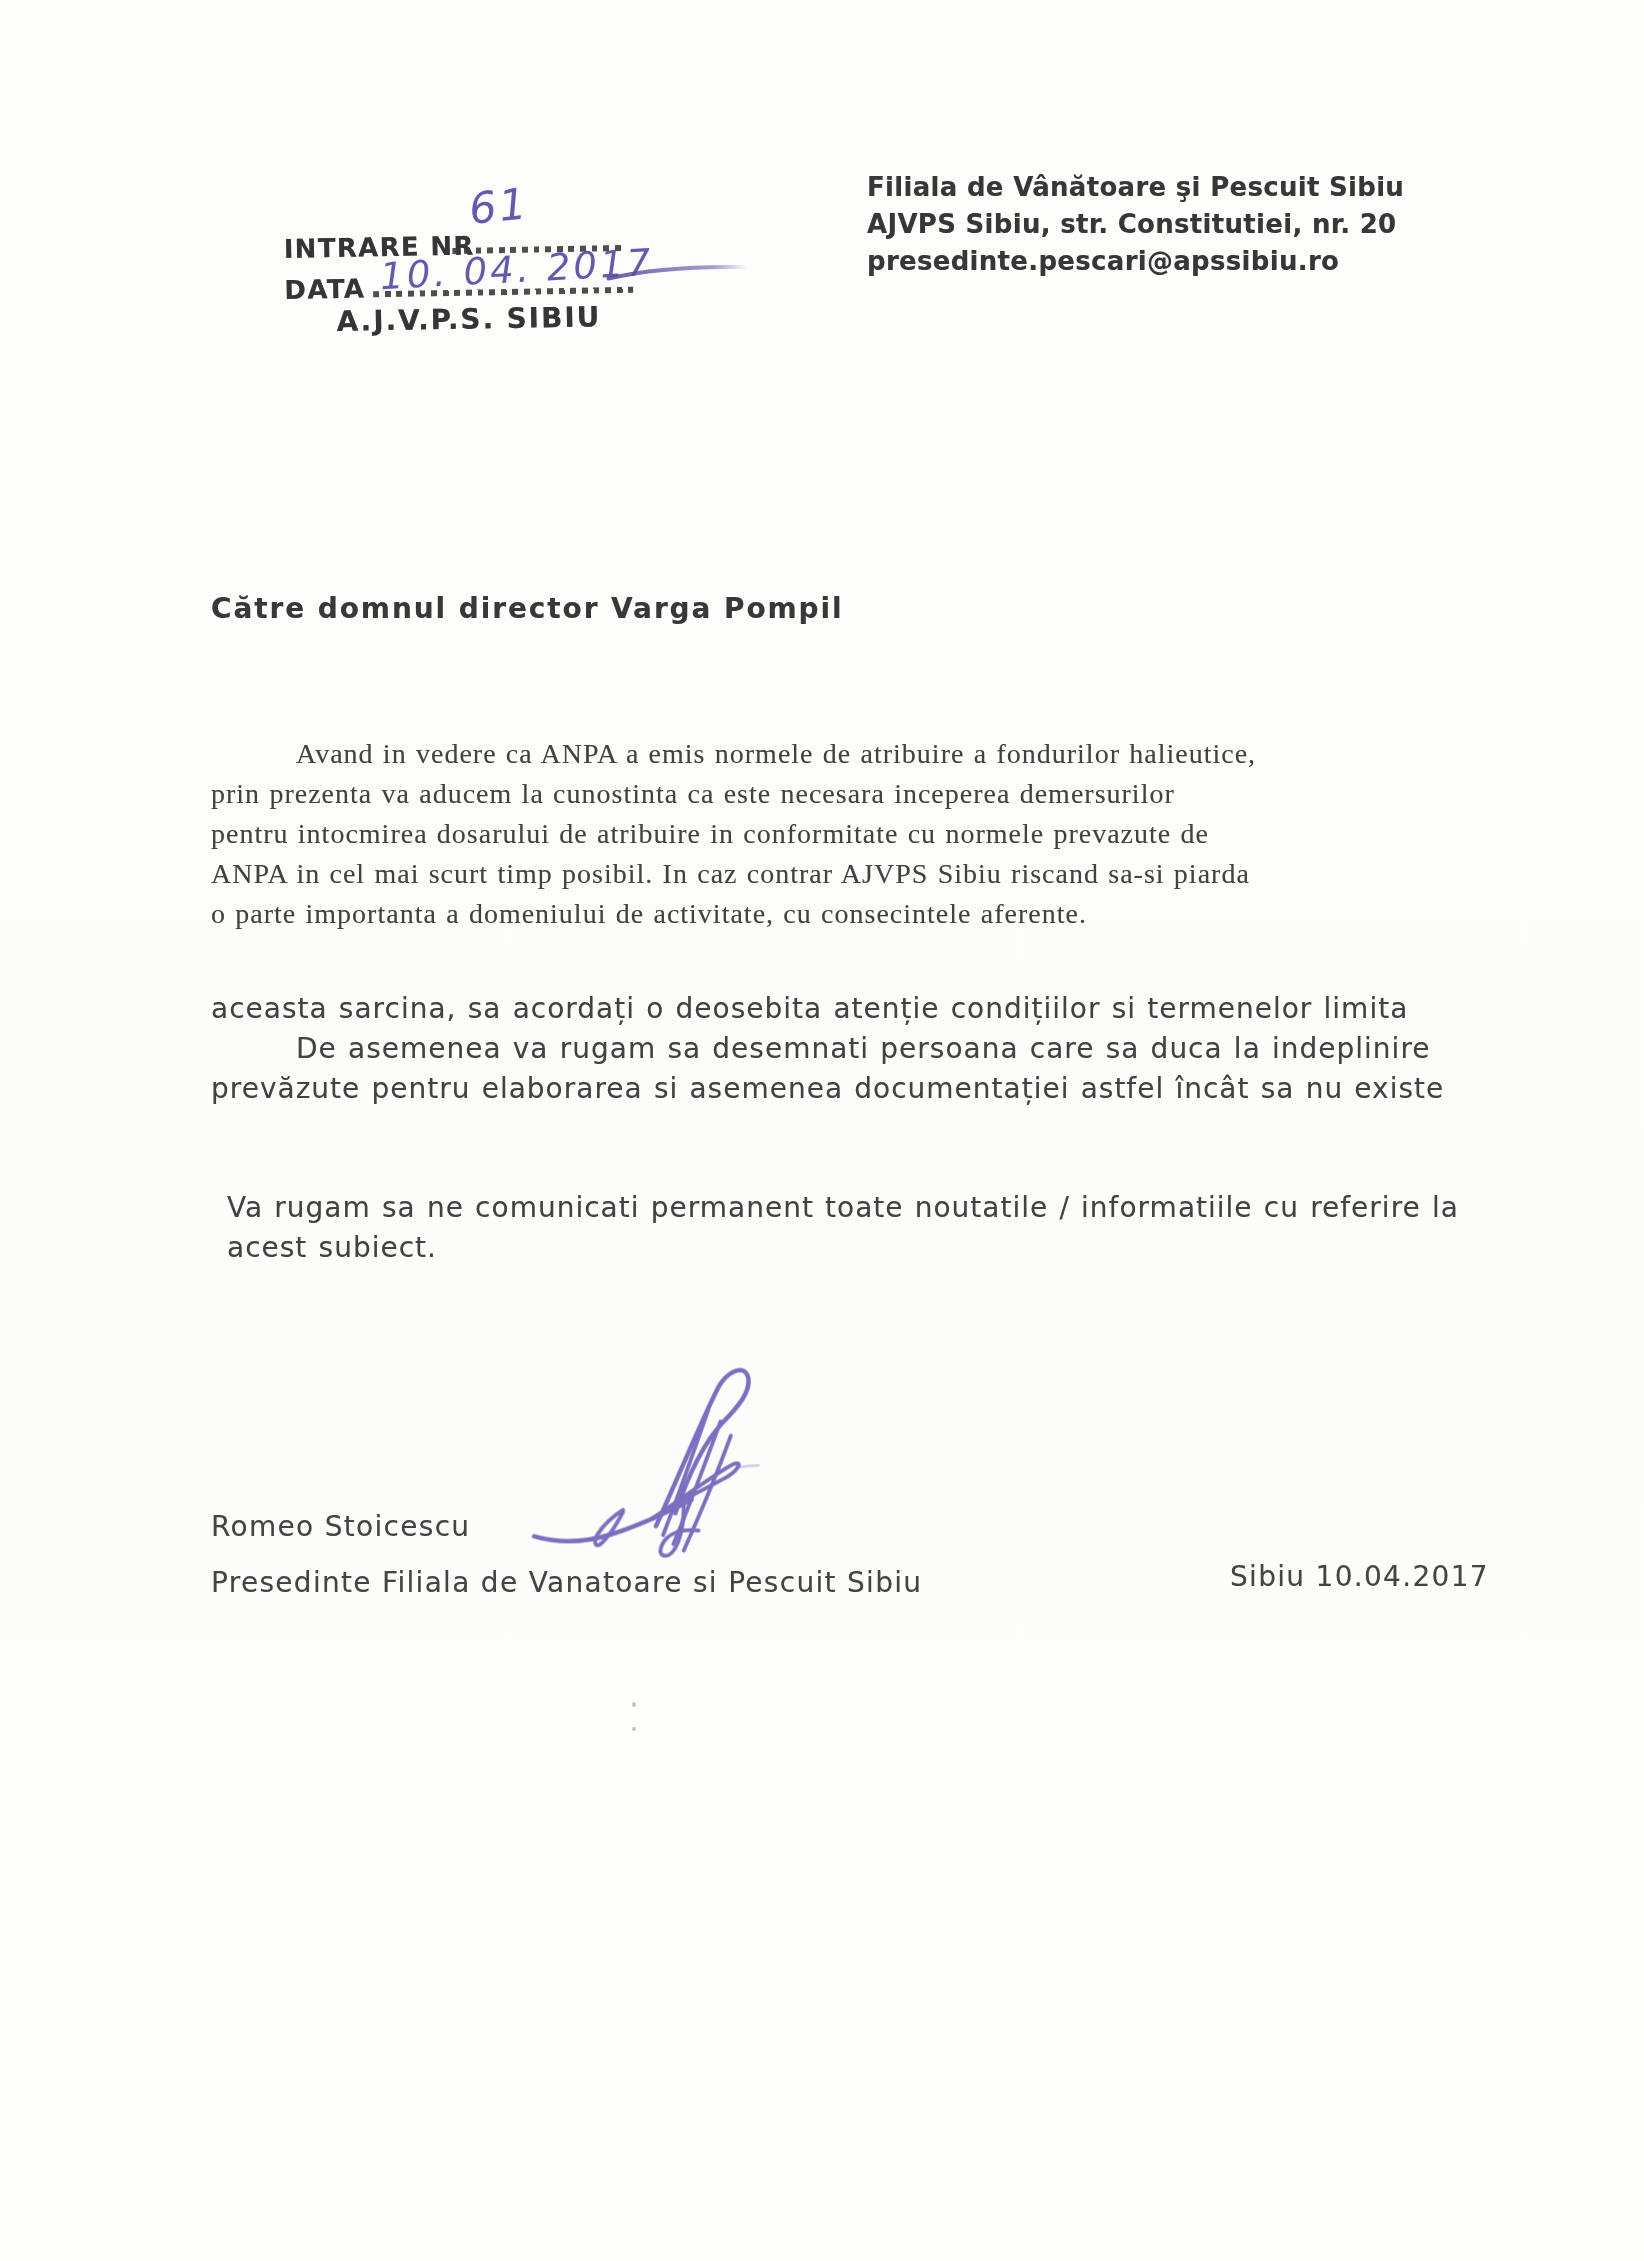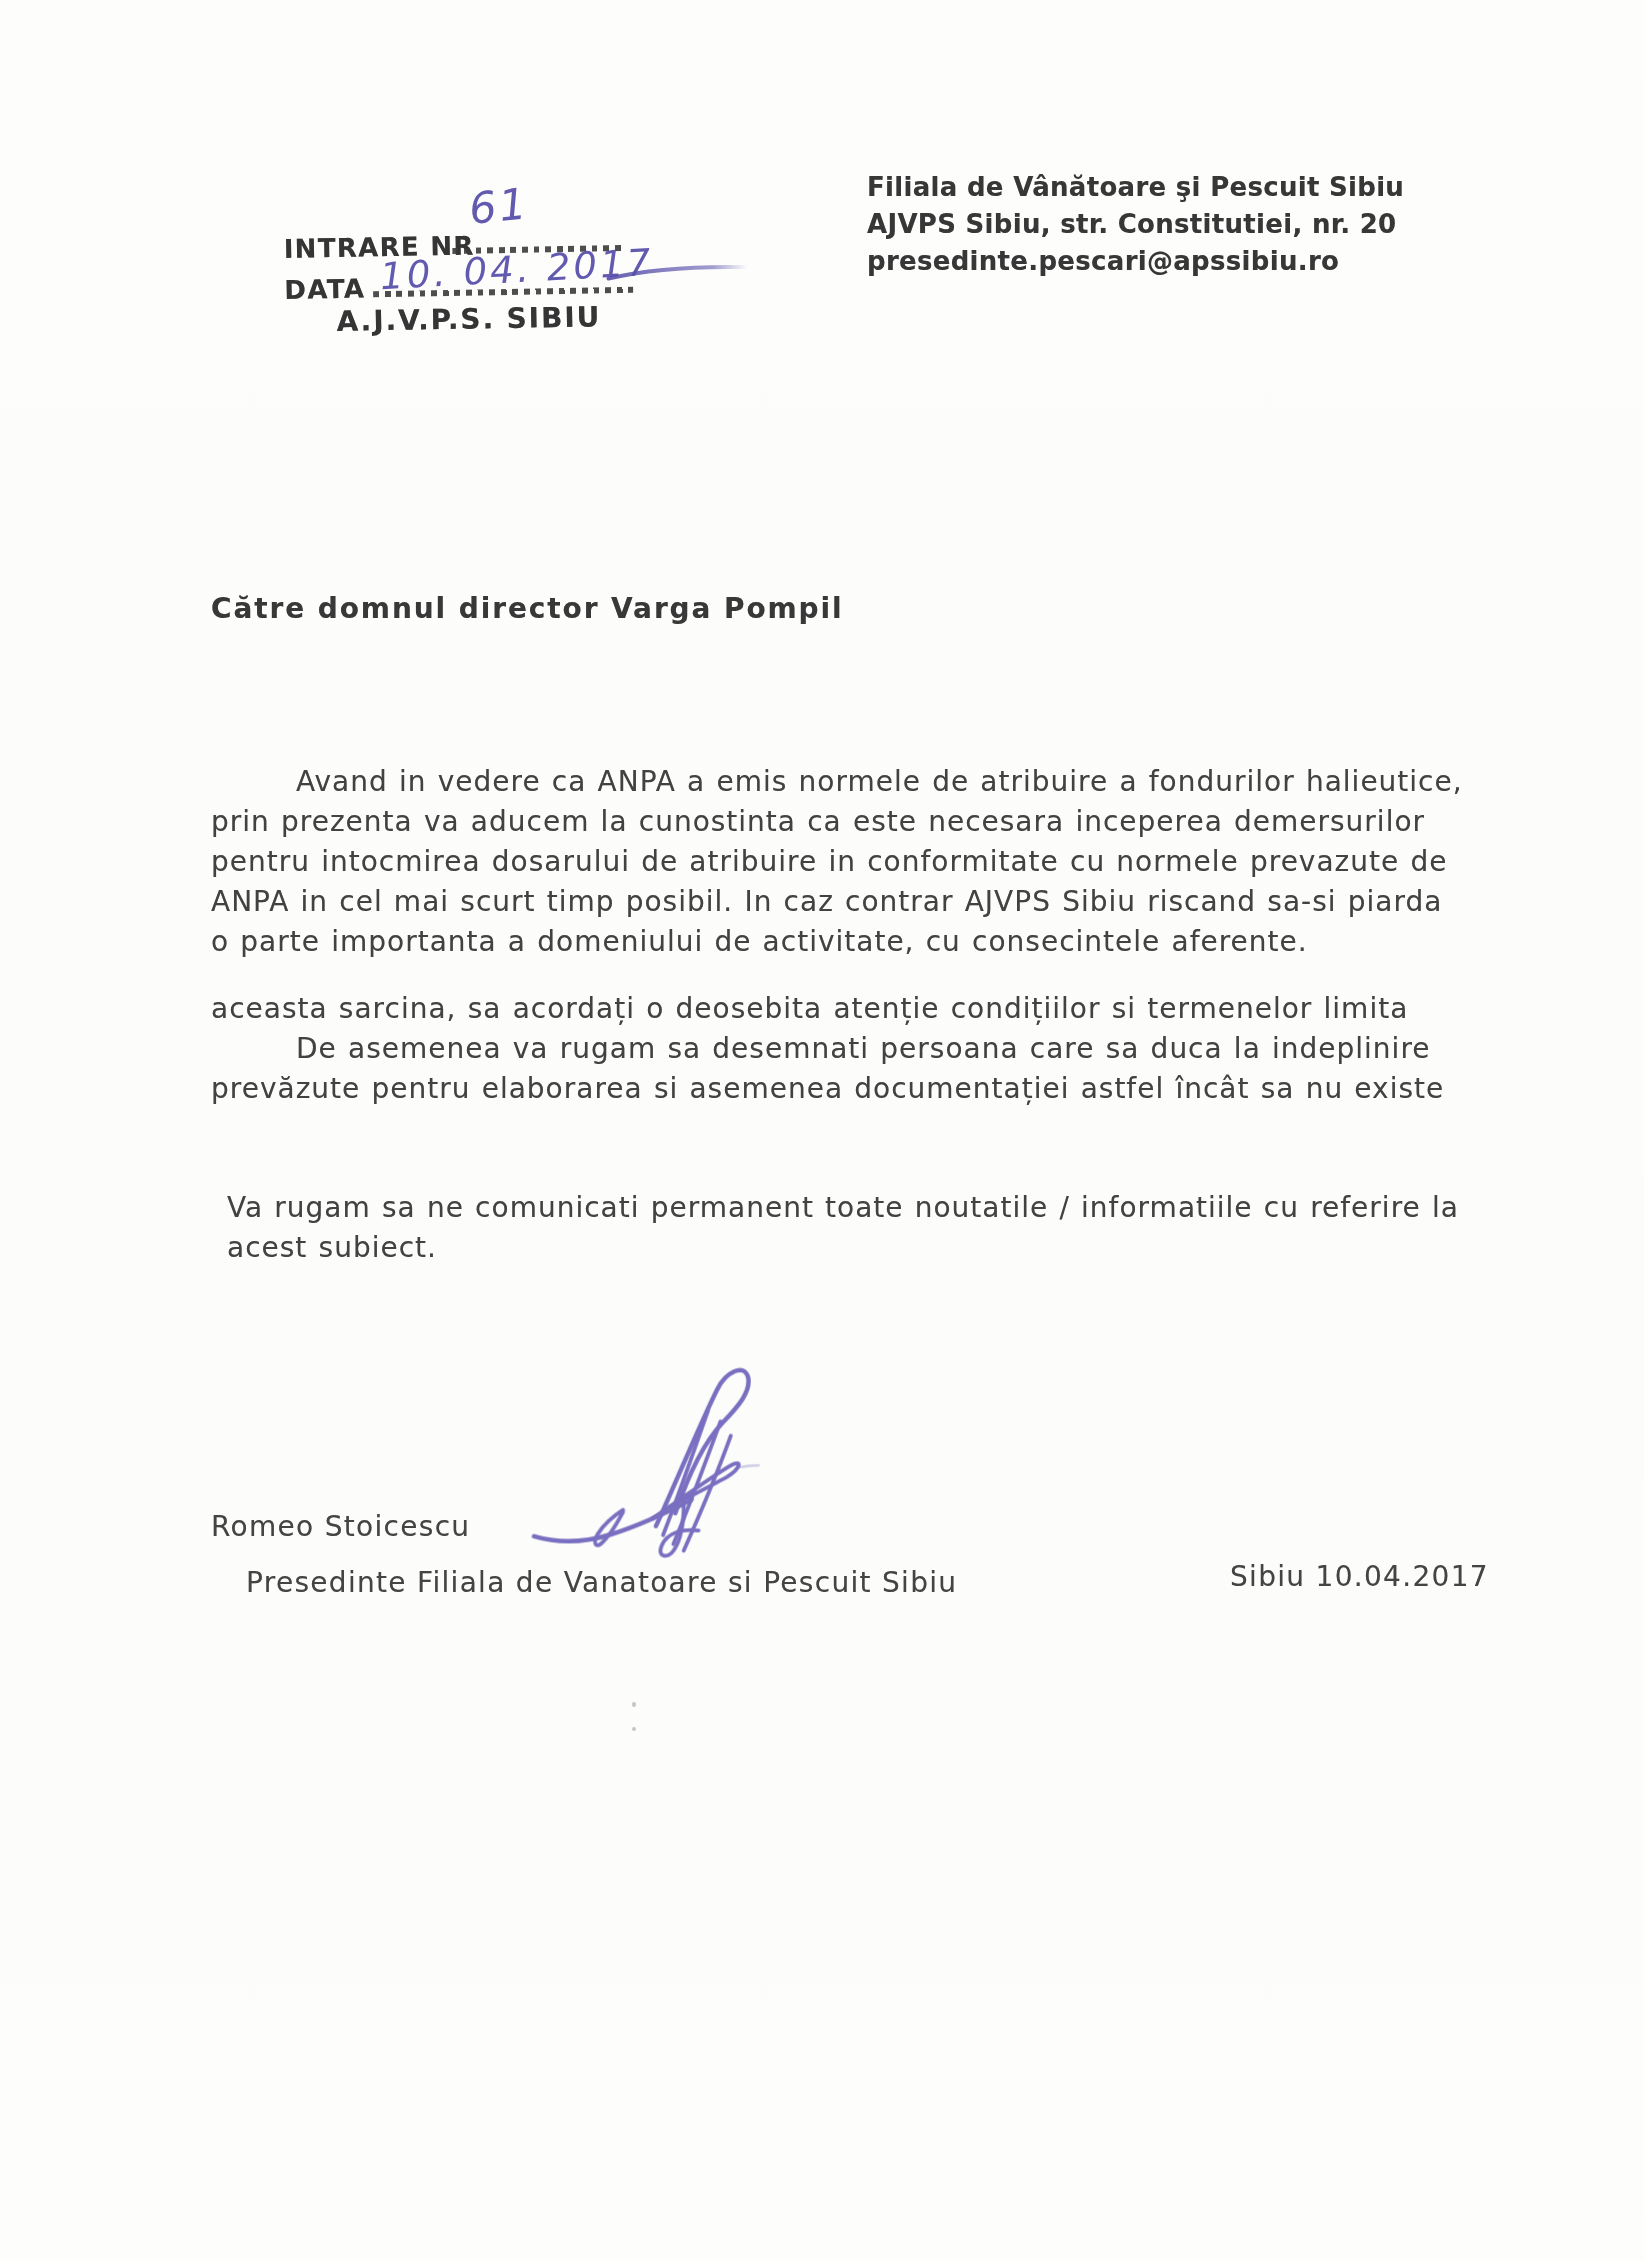--- a/index.html
+++ b/index.html
@@ -57,31 +57,31 @@
     text-shadow:0 0 0.6px rgba(40,40,40,.35);
   }
   
   .para{
     position:absolute;left:211px;width:1380px;font-size:28px;line-height:40px;
     letter-spacing:1px;word-spacing:1.3px;color:#424242;
     text-shadow:0 0 0.6px rgba(60,60,60,.3);
   }
   .para .line{white-space:nowrap;}
   .para .indent{padding-left:85px;}
-  .p1{top:762px;}
+  .p1{top:734px;font-family:Liberation Serif, serif;}
   .p2{top:989px;}
   .p3{top:1188px;margin-left:16px;}
   
   .signature-svg{position:absolute;left:525px;top:1344px;}
   .sig-line{
     position:absolute;font-size:28px;letter-spacing:1.3px;color:#444;
     white-space:nowrap;text-shadow:0 0 0.6px rgba(60,60,60,.3);
   }
   .sig-name{left:211px;top:1510px;}
-  .sig-title{left:211px;top:1566px;margin-left:35px;}
+  .sig-title{left:211px;top:1566px;}
   .sig-date{left:1230px;top:1560px;}
   
   .artifact-colon{position:absolute;left:632px;top:1702px;width:5.2px;height:31px;}
   .artifact-colon span{
     position:absolute;left:0;width:3.9px;height:4.5px;border-radius:50%;
     background:#9a9a9a;opacity:.55;
   }
   .artifact-colon .a1{top:0;}
   .artifact-colon .a2{top:24.5px;}
 </style>

